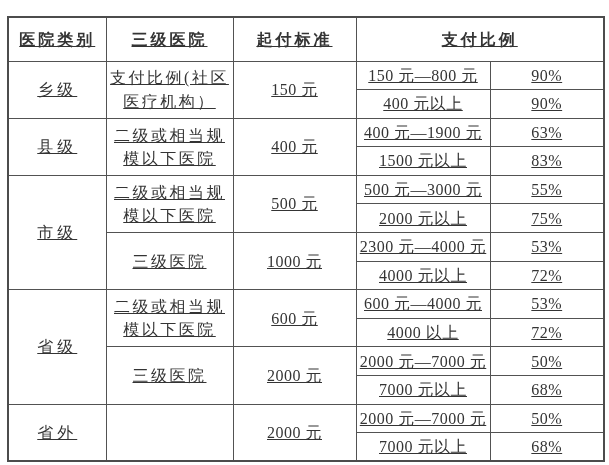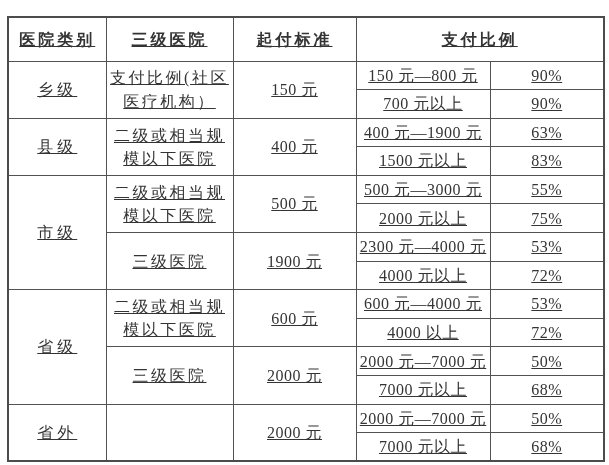--- a/index.html
+++ b/index.html
@@ -76,21 +76,21 @@
     <tbody>
 
       <tr class="sub-row">
         <td class="cat-cell" rowspan="2">乡级</td>
         <td class="scope-cell" rowspan="2">支付比例(社区医疗机构）</td>
         <td class="num-cell" rowspan="2">150 元</td>
         <td class="num-cell">150 元—800 元</td>
         <td class="num-cell">90%</td>
       </tr>
       <tr class="sub-row">
-        <td class="num-cell">700 元以上</td>
+        <td class="num-cell">400 元以上</td>
         <td class="num-cell">90%</td>
       </tr>
 
       <tr class="sub-row">
         <td class="cat-cell" rowspan="2">县级</td>
         <td class="scope-cell" rowspan="2">二级或相当规模以下医院</td>
         <td class="num-cell" rowspan="2">400 元</td>
         <td class="num-cell">400 元—1900 元</td>
         <td class="num-cell">63%</td>
       </tr>
@@ -105,21 +105,21 @@
         <td class="num-cell" rowspan="2">500 元</td>
         <td class="num-cell">500 元—3000 元</td>
         <td class="num-cell">55%</td>
       </tr>
       <tr class="sub-row">
         <td class="num-cell">2000 元以上</td>
         <td class="num-cell">75%</td>
       </tr>
       <tr class="sub-row">
         <td class="scope-cell" rowspan="2">三级医院</td>
-        <td class="num-cell" rowspan="2">1900 元</td>
+        <td class="num-cell" rowspan="2">1000 元</td>
         <td class="num-cell">2300 元—4000 元</td>
         <td class="num-cell">53%</td>
       </tr>
       <tr class="sub-row">
         <td class="num-cell">4000 元以上</td>
         <td class="num-cell">72%</td>
       </tr>
 
       <tr class="sub-row">
         <td class="cat-cell" rowspan="4">省级</td>

